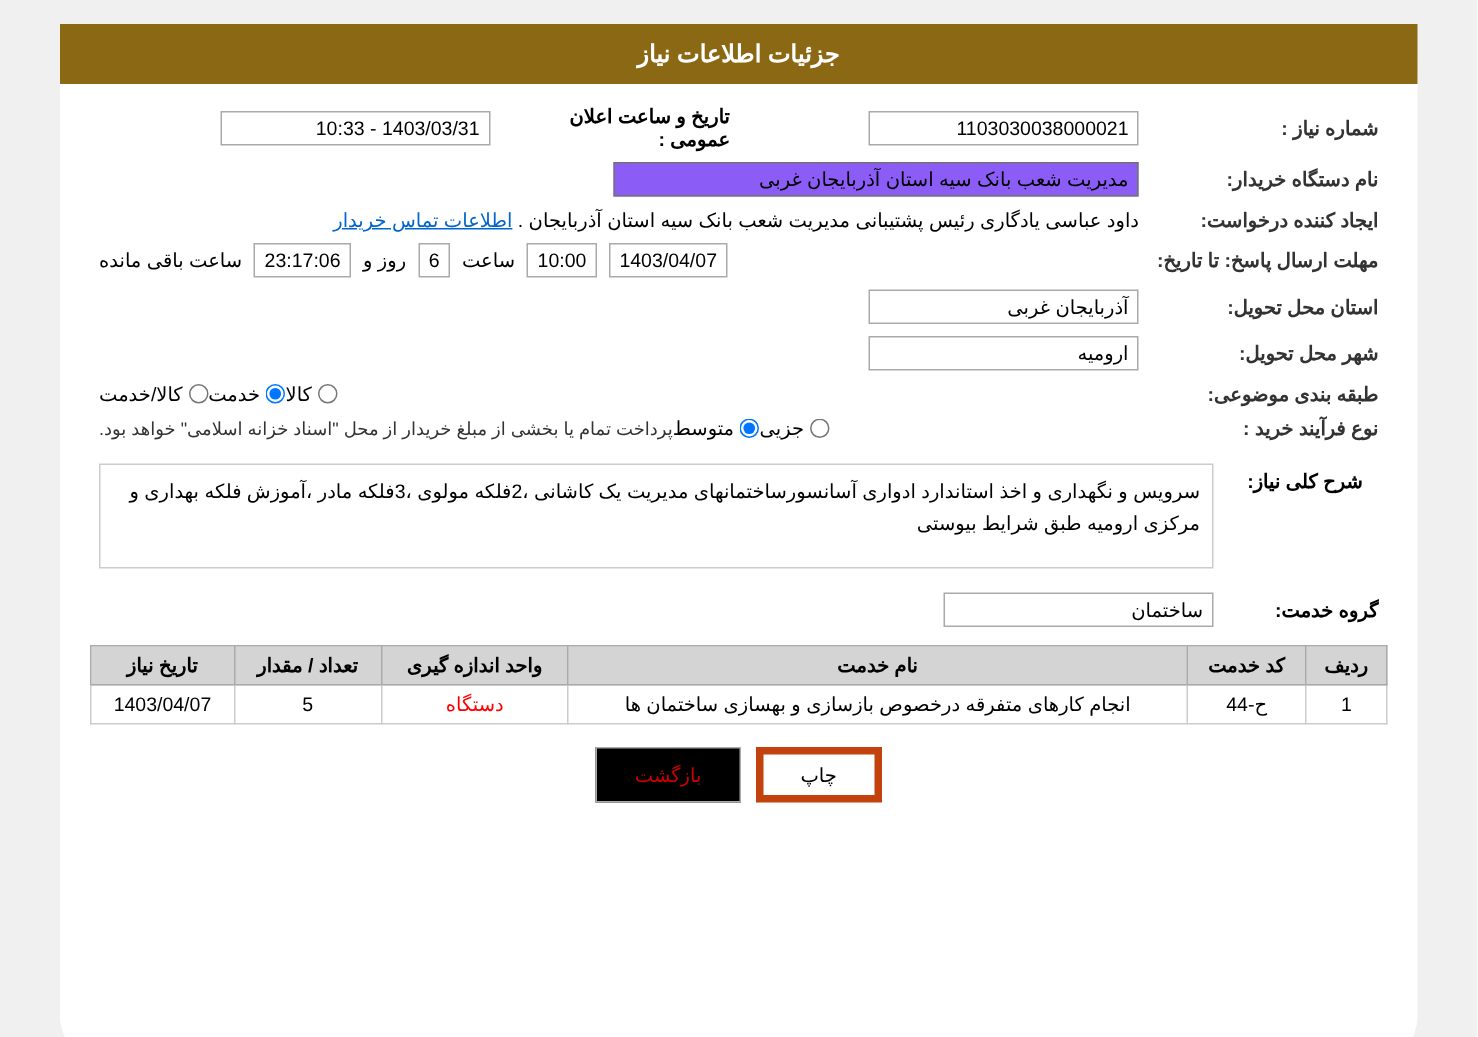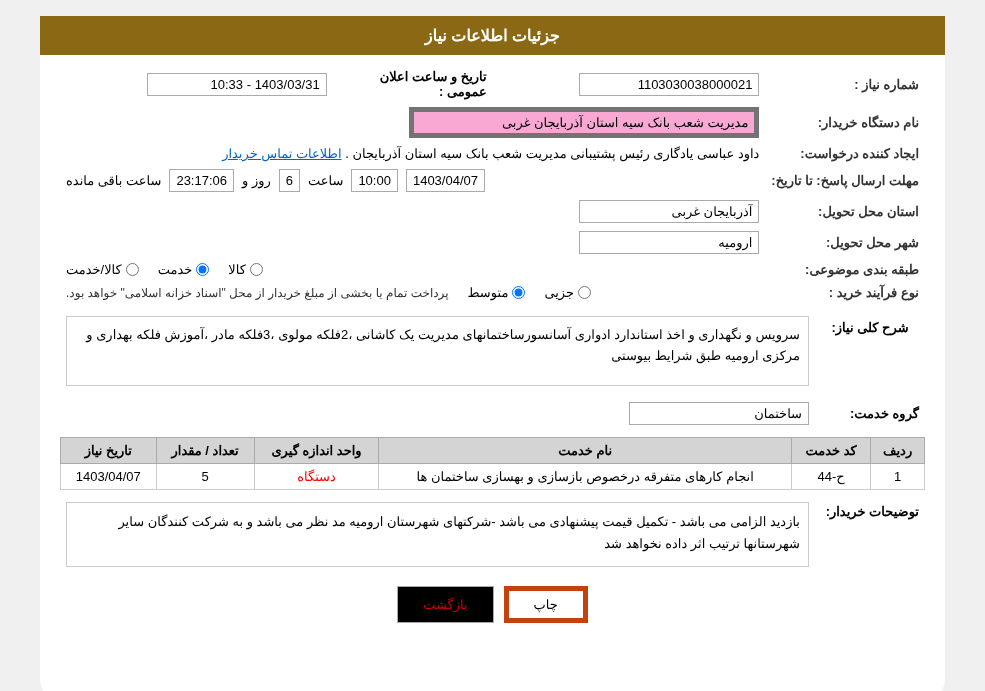--- a/index.html
+++ b/index.html
@@ -47,23 +47,23 @@
       text-align: right;
     }
     .input-box {
       border: 1px solid #aaa;
       padding: 3px 6px;
       background: #fff;
       display: inline-block;
       min-width: 180px;
     }
     .input-box-wide {
-      border: 5px solid #737373;
+      border: 1px solid #737373;
       padding: 3px 6px;
-      background: #f9a8d4;
+      background: #8b5cf6;
       display: inline-block;
       width: 350px;
     }
     .link-text {
       color: #0066cc;
       text-decoration: underline;
       cursor: pointer;
     }
     .date-time-row {
       display: flex;
@@ -73,21 +73,21 @@
     }
     .small-box {
       border: 1px solid #aaa;
       padding: 3px 6px;
       background: #fff;
       display: inline-block;
     }
     .radio-group {
       display: flex;
       align-items: center;
-      gap: 19px;
+      gap: 0;
       flex-direction: row-reverse;
     }
     .radio-item {
       display: flex;
       align-items: center;
       gap: 4px;
       flex-direction: row-reverse;
     }
     .section-divider {
       background: #e8e8e8;
@@ -325,31 +325,19 @@
           <td>1</td>
           <td>ح-44</td>
           <td>انجام کارهای متفرقه درخصوص بازسازی و بهسازی ساختمان ها</td>
           <td class="red-text">دستگاه</td>
           <td>5</td>
           <td>1403/04/07</td>
         </tr>
       </tbody>
     </table>
 
-    <table class="info-table" style="margin-top:8px;">
-      <tbody>
-          <tr>
-        <td style="width:110px; font-weight:bold; text-align:right; vertical-align:top; padding-top:6px;">توضیحات خریدار:</td>
-        <td>
-          <div class="buyer-notes">
-            <span>بازدید الزامی می باشد - تکمیل قیمت پیشنهادی می باشد -شرکتهای شهرستان ارومیه مد نظر می باشد و به شرکت کنندگان سایر شهرستانها ترتیب اثر داده نخواهد شد</span>
-          </div>
-        </td>
-      </tr>
-    </tbody>
-      </table>
 
     <div class="buttons-row">
       <button class="btn-print">چاپ</button>
       <button class="btn-back">بازگشت</button>
     </div>
   </div>
 </div>
 
 </body></html>

